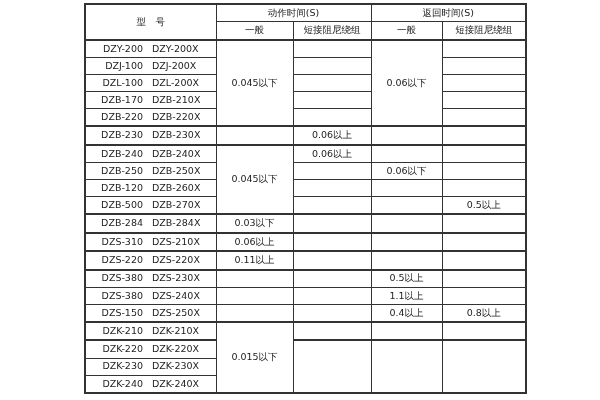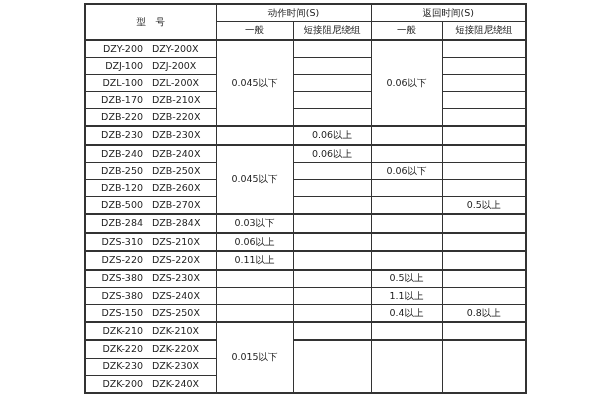--- a/index.html
+++ b/index.html
@@ -177,17 +177,17 @@
       <tr class="ga">
         <td class="model"><span class="m1">DZK-220</span><span class="m2">DZK-220X</span></td>
         <td rowspan="3"></td>
         <td rowspan="3"></td>
         <td rowspan="3"></td>
       </tr>
       <tr>
         <td class="model"><span class="m1">DZK-230</span><span class="m2">DZK-230X</span></td>
       </tr>
       <tr>
-        <td class="model"><span class="m1">DZK-200</span><span class="m2">DZK-240X</span></td>
+        <td class="model"><span class="m1">DZK-240</span><span class="m2">DZK-240X</span></td>
       </tr>
     </tbody>
   </table>
 </div>
 
 </body></html>

